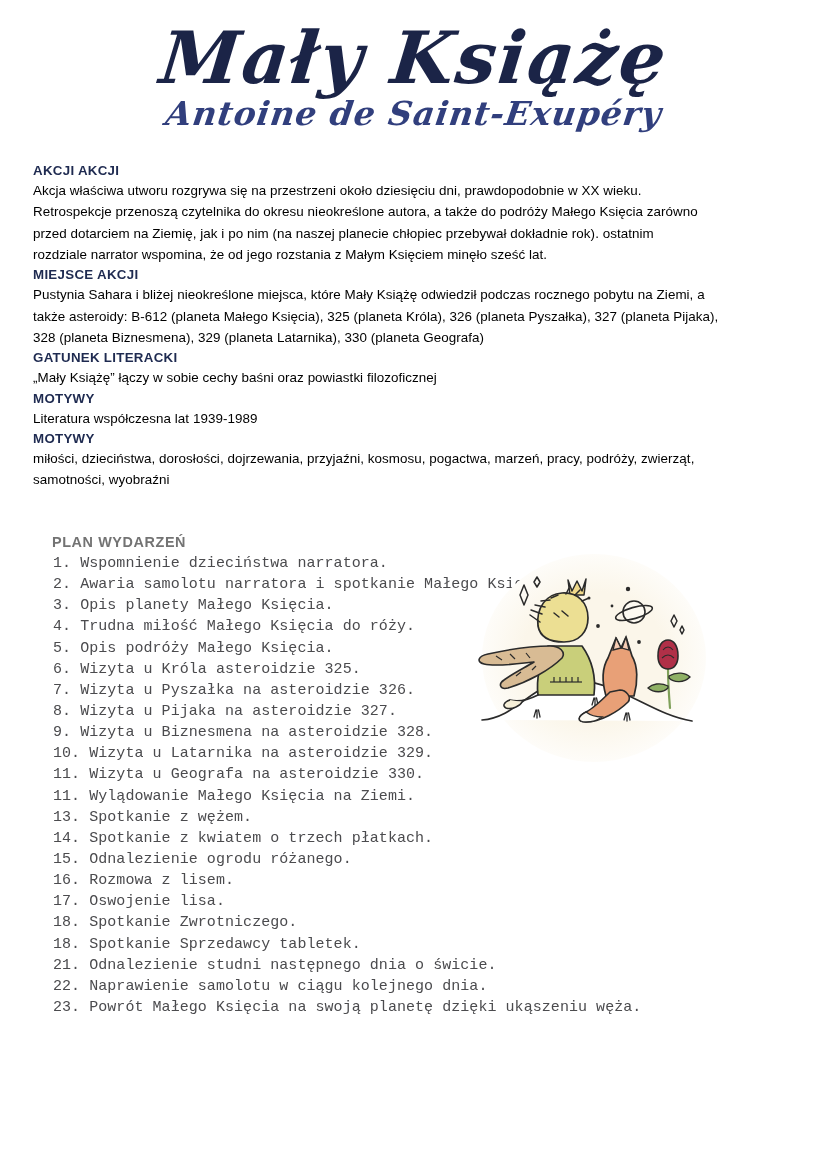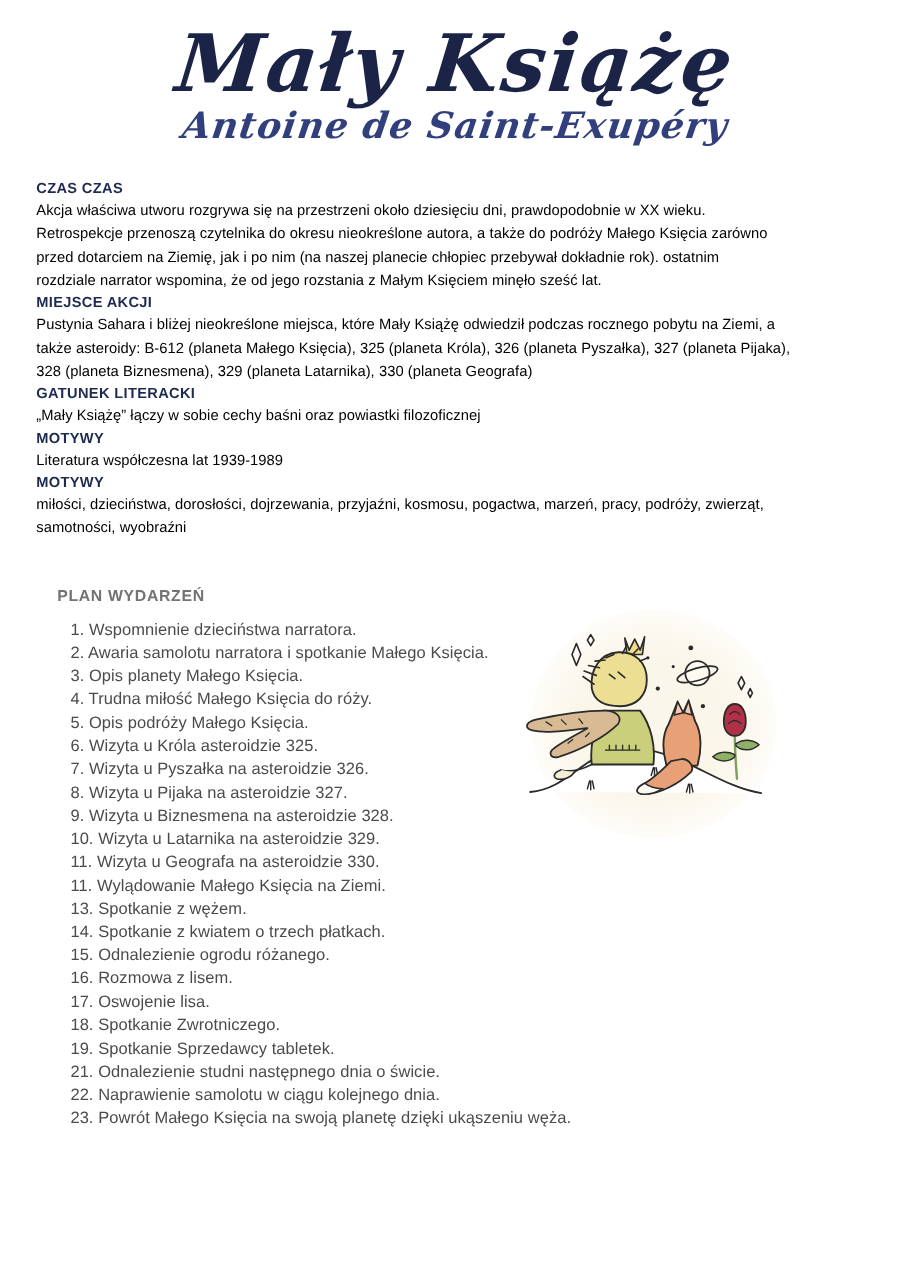--- a/index.html
+++ b/index.html
@@ -75,21 +75,21 @@
   }
   .plan-head {
     font-size: 14.4px;
     font-weight: bold;
     color: #737373;
     letter-spacing: 0.6px;
     margin: 0 0 3px 0;
   }
   .plan-list {
     list-style: none;
-    margin: 12px; padding: 0;
+    margin: 1px; padding: 0; font-family: Liberation Mono, monospace;
   }
   .plan-list li {
     font-size: 15px;
     color: #4b4b4e;
     line-height: 1.41;
     white-space: nowrap;
     letter-spacing: 0.05px;
   }
 
   
@@ -103,21 +103,21 @@
 </head>
 <body>
 
 <div class="title-block">
   <span class="title-main">Mały Książę</span>
   <span class="title-sub">Antoine de Saint-Exupéry</span>
 </div>
 
 <div class="info">
 
-  <h2 class="sec-head">CZAS CZAS</h2>
+  <h2 class="sec-head">AKCJI AKCJI</h2>
   <p class="sec-body">Akcja właściwa utworu rozgrywa się na przestrzeni około dziesięciu dni, prawdopodobnie w XX wieku.</p>
   <p class="sec-body">Retrospekcje przenoszą czytelnika do okresu nieokreślone autora, a także do podróży Małego Księcia zarówno</p>
   <p class="sec-body">przed dotarciem na Ziemię, jak i po nim (na naszej planecie chłopiec przebywał dokładnie rok). ostatnim</p>
   <p class="sec-body">rozdziale narrator wspomina, że od jego rozstania z Małym Księciem minęło sześć lat.</p>
 
   <h2 class="sec-head">MIEJSCE AKCJI</h2>
   <p class="sec-body">Pustynia Sahara i bliżej nieokreślone miejsca, które Mały Książę odwiedził podczas rocznego pobytu na Ziemi, a</p>
   <p class="sec-body">także asteroidy: B-612 (planeta Małego Księcia), 325 (planeta Króla), 326 (planeta Pyszałka), 327 (planeta Pijaka),</p>
   <p class="sec-body">328 (planeta Biznesmena), 329 (planeta Latarnika), 330 (planeta Geografa)</p>
 
@@ -147,21 +147,21 @@
     <li>9. Wizyta u Biznesmena na asteroidzie 328.</li>
     <li>10. Wizyta u Latarnika na asteroidzie 329.</li>
     <li>11. Wizyta u Geografa na asteroidzie 330.</li>
     <li>11. Wylądowanie Małego Księcia na Ziemi.</li>
     <li>13. Spotkanie z wężem.</li>
     <li>14. Spotkanie z kwiatem o trzech płatkach.</li>
     <li>15. Odnalezienie ogrodu różanego.</li>
     <li>16. Rozmowa z lisem.</li>
     <li>17. Oswojenie lisa.</li>
     <li>18. Spotkanie Zwrotniczego.</li>
-    <li>19. Spotkanie Sprzedawcy tabletek.</li>
+    <li>18. Spotkanie Sprzedawcy tabletek.</li>
     <li>21. Odnalezienie studni następnego dnia o świcie.</li>
     <li>22. Naprawienie samolotu w ciągu kolejnego dnia.</li>
     <li>23. Powrót Małego Księcia na swoją planetę dzięki ukąszeniu węża.</li>
   </ul>
 </div>
 
 <div class="illus">
   <svg viewBox="0 0 236 216" xmlns="http://www.w3.org/2000/svg">
     <defs>
       <radialGradient id="bgfade" cx="50%" cy="50%" r="58%">

